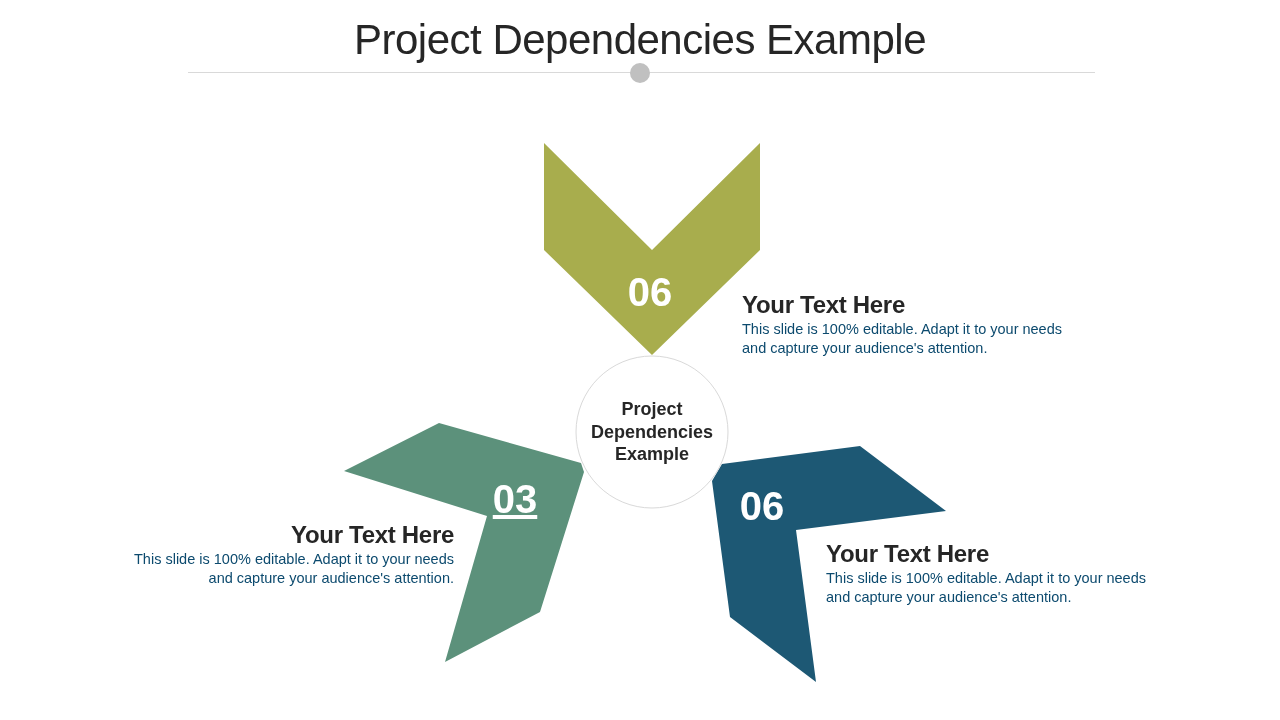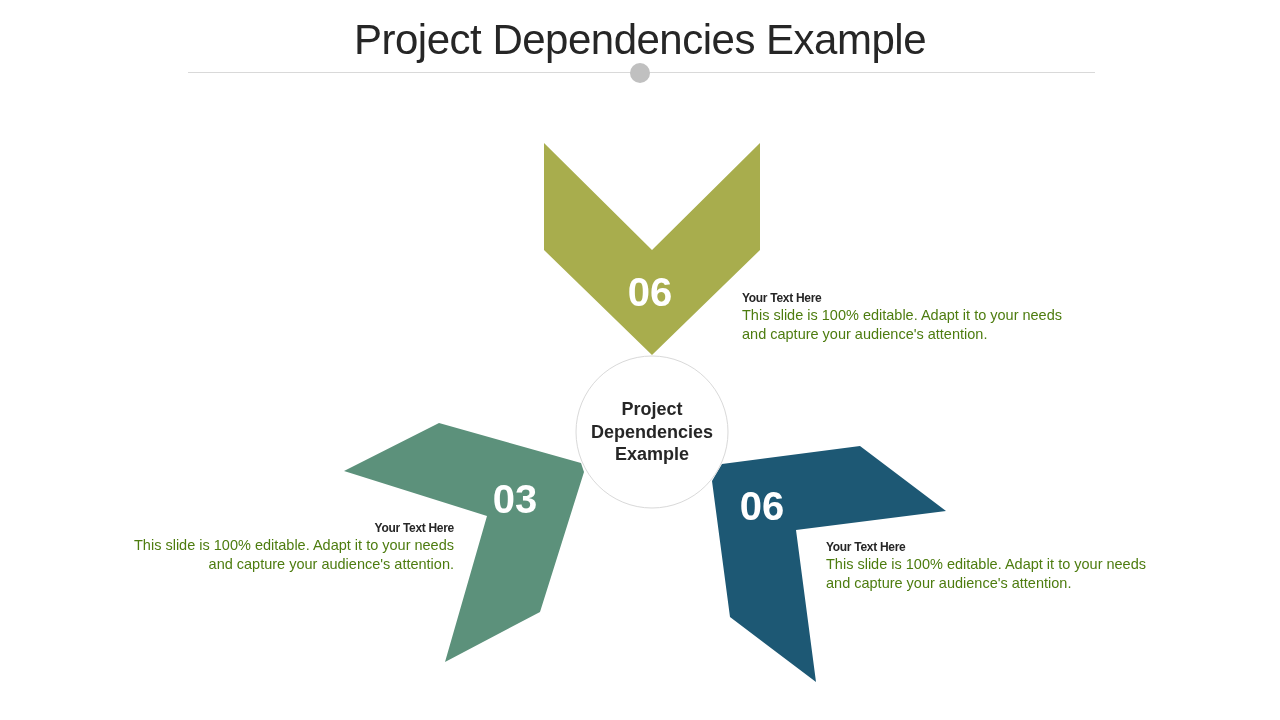--- a/index.html
+++ b/index.html
@@ -4,41 +4,41 @@
 <style>
   html, body { margin: 0; padding: 0; }
   body { width: 1280px; height: 720px; background: #ffffff; position: relative; overflow: hidden; font-family: "Liberation Sans", sans-serif; }
   .title { position: absolute; left: 0; width: 1280px; top: 16px; text-align: center; font-size: 42px; color: #262626; font-weight: normal; letter-spacing: -0.5px; }
   .rule { position: absolute; left: 188px; width: 907px; top: 72px; height: 1px; background: #d9d9d9; }
   .dot { position: absolute; left: 630px; top: 63px; width: 20px; height: 20px; border-radius: 50%; background: #c0c0c0; }
   svg.shapes { position: absolute; left: 0; top: 0; }
   .num { position: absolute; color: #ffffff; font-weight: bold; font-size: 40px; text-align: center; width: 80px; }
   .center-label { position: absolute; left: 576px; top: 398px; width: 152px; text-align: center; font-size: 18px; font-weight: bold; color: #262626; line-height: 22.5px; }
   .block { position: absolute; width: 330px; }
-  .block .h { font-size: 12px; font-weight: bold; color: #262626; letter-spacing: -0.3px; }
-  .block .p { font-size: 14.5px; color: #4d7c0f; line-height: 19px; margin-top: 1px; }
+  .block .h { font-size: 24px; font-weight: bold; color: #262626; letter-spacing: -0.3px; }
+  .block .p { font-size: 14.5px; color: #0c4a6e; line-height: 19px; margin-top: 1px; }
   .block.right-align { text-align: right; }
 </style>
 </head>
 <body>
 
 <div class="title">Project Dependencies Example</div>
 <div class="rule"></div>
 <div class="dot"></div>
 
 <svg class="shapes" width="1280" height="720">
   <polygon points="544,143 652,250 760,143 760,250 652,355 544,250" fill="#a8ad4d"></polygon>
   <polygon points="712,481 722,464 860,446 946,511 796,530 816,682 730,617" fill="#1d5874"></polygon>
   <polygon points="439,423 581,463 584,472 540,612 445,662 487,516 344,471" fill="#5c917b"></polygon>
   <circle cx="652" cy="432" r="76" fill="#ffffff" stroke="#d9d9d9" stroke-width="1"></circle>
 </svg>
 
 <div class="num" style="left:610px; top:270px;">06</div>
 <div class="num" style="left:722px; top:484px;">06</div>
-<div class="num" style="left:475px; top:477px;">03</div>
+<div class="num" style="left:475px; top:477px;text-decoration:underline;">03</div>
 
 <div class="center-label">Project Dependencies Example</div>
 
 <div class="block" style="left:742px; top:291px;">
   <div class="h">Your Text Here</div>
   <div class="p">This slide is 100% editable. Adapt it to your needs and capture your audience's attention.</div>
 </div>
 
 <div class="block" style="left:826px; top:540px;">
   <div class="h">Your Text Here</div>

